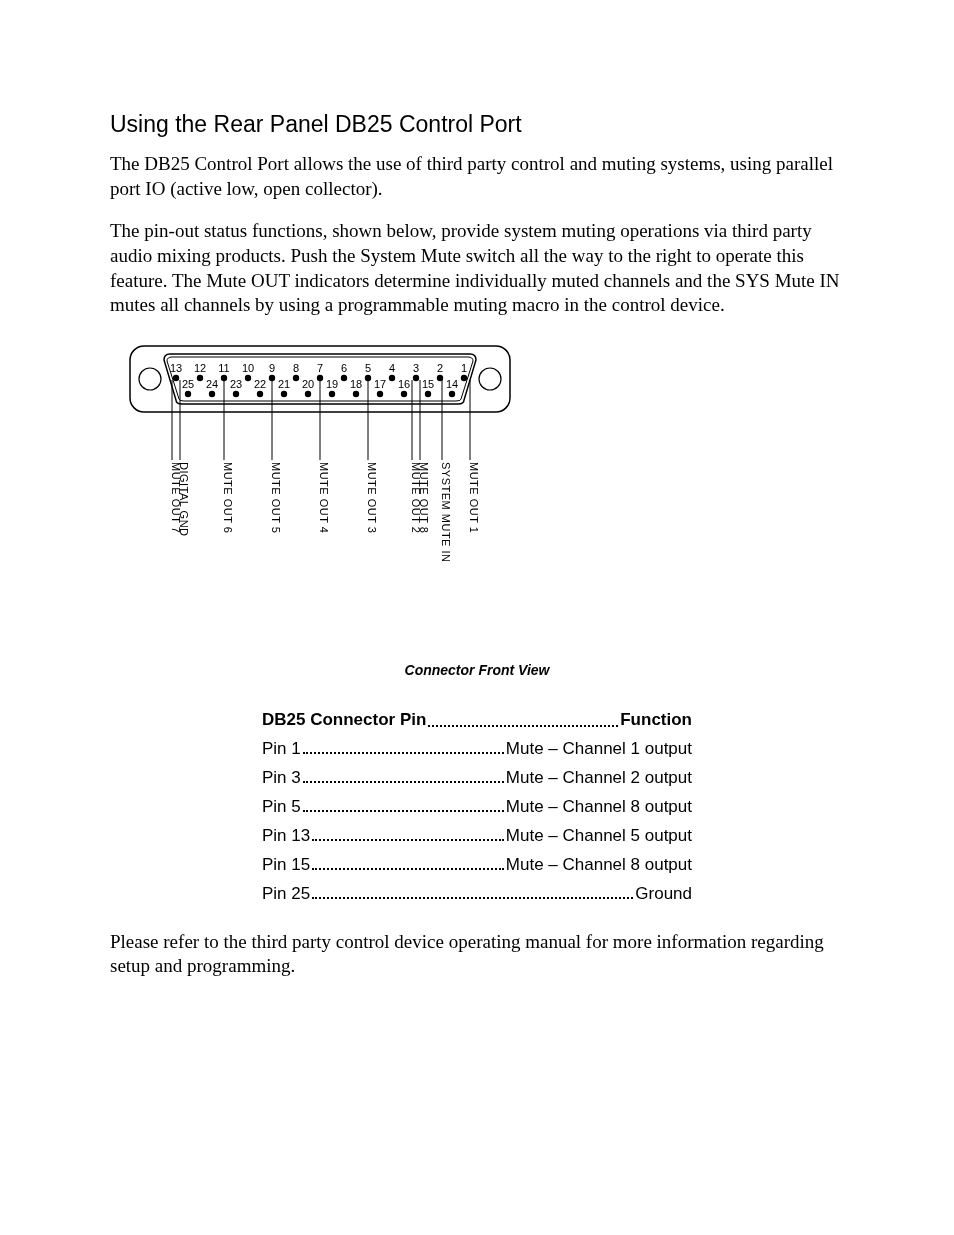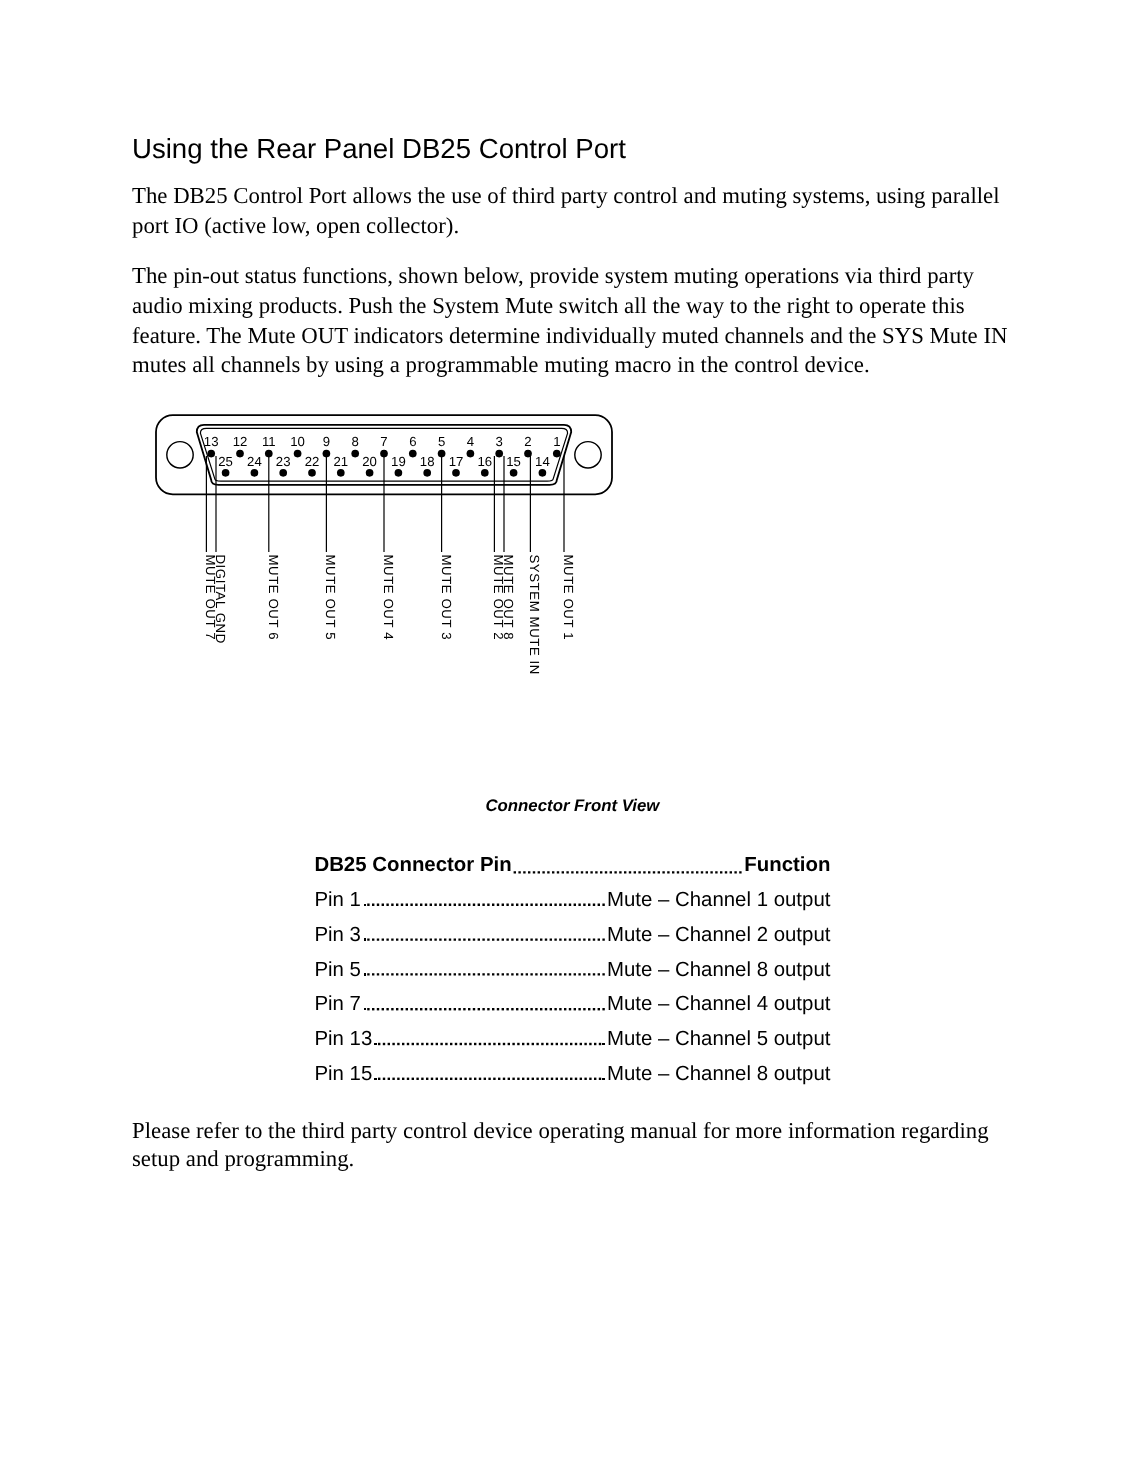--- a/index.html
+++ b/index.html
@@ -171,30 +171,30 @@
         <span class="col-pin">Pin 3</span>
         <span class="dots"></span>
         <span class="col-func">Mute – Channel 2 output</span>
       </div>
       <div class="pin-row">
         <span class="col-pin">Pin 5</span>
         <span class="dots"></span>
         <span class="col-func">Mute – Channel 8 output</span>
       </div>
       <div class="pin-row">
-        <span class="col-pin">Pin 7</span>
-        <span class="dots"></span>
-        <span class="col-func">Mute – Channel 4 output</span>
-      </div>
-      <div class="pin-row">
         <span class="col-pin">Pin 13</span>
         <span class="dots"></span>
         <span class="col-func">Mute – Channel 5 output</span>
       </div>
       <div class="pin-row">
         <span class="col-pin">Pin 15</span>
         <span class="dots"></span>
         <span class="col-func">Mute – Channel 8 output</span>
+      </div>
+      <div class="pin-row">
+        <span class="col-pin">Pin 25</span>
+        <span class="dots"></span>
+        <span class="col-func">Ground</span>
       </div>
     </div>
 </div>
 
 <p class="para closing">Please refer to the third party control device operating manual for more information regarding setup and programming.</p>
 
 </body></html>

